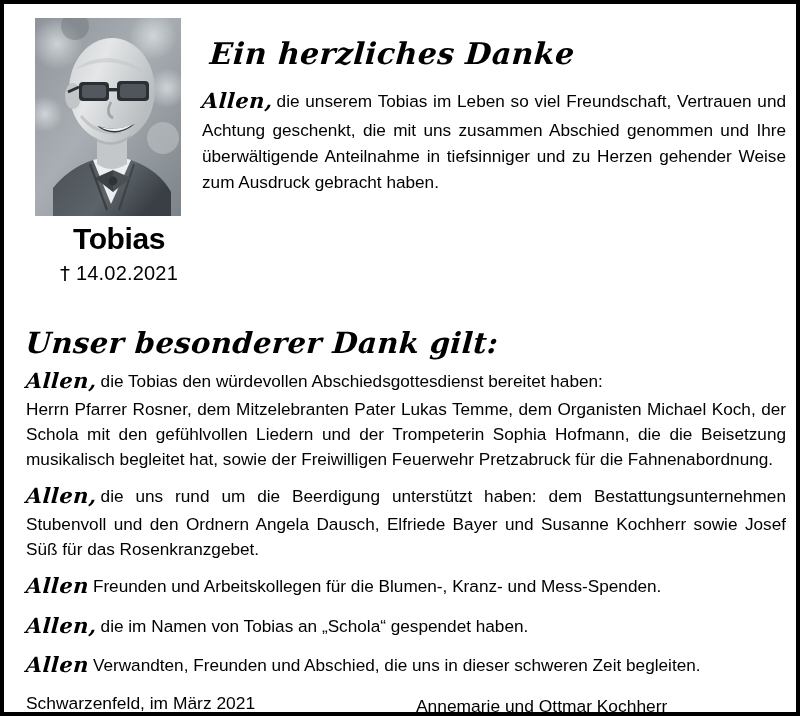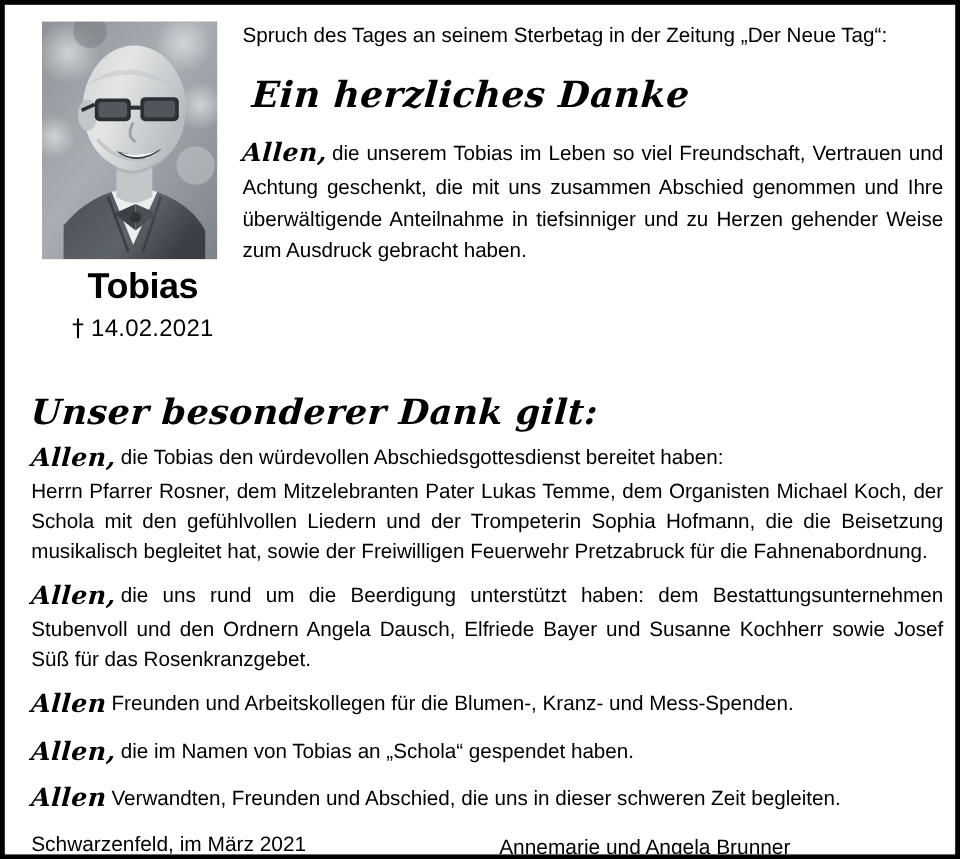--- a/index.html
+++ b/index.html
@@ -240,21 +240,20 @@
           <span>Tobias</span><br>
         </div>
 
         <div class="deceased-date">
           <span class="dagger">†</span>
           <span>14.02.2021</span>
         </div>
       </div>
 
       <div class="right-col">
-        <p class="epigraph-intro">Spruch des Tages an seinem Sterbetag in der Zeitung „Der Neue Tag“:</p>
 
         <div class="heading-thanks script">Ein herzliches Danke</div>
 
         <p class="para-justify"><span class="script allen-lead">Allen,</span><span>die unserem Tobias im Leben so viel Freundschaft, Vertrauen und Achtung geschenkt, die mit uns zusammen Abschied genommen und Ihre überwältigende Anteilnahme in tiefsinniger und zu Herzen gehender Weise zum Ausdruck gebracht haben.</span></p>
       </div>
     </div>
 
     
     <div class="heading-special script">Unser besonderer Dank gilt:</div>
 
@@ -274,19 +273,19 @@
 
     <div class="single-line"><span class="script allen-lead">Allen</span><span>Verwandten, Freunden und Abschied, die uns in dieser schweren Zeit begleiten.</span></div>
 
     
     <div class="footer">
       <div class="footer-left">
         <span class="b">Schwarzenfeld,</span>
         <span>im März 2021</span>
       </div>
       <div class="footer-right">
-        <div id="sig-line-0"><span class="b">Annemarie</span><span> und</span><span class="b"> Angela Brunner</span></div>
+        <div id="sig-line-0"><span class="b">Annemarie</span><span> und</span><span class="b"> Ottmar Kochherr</span></div>
 
       </div>
     </div>
 
   </div>
 </div>
 
 </body></html>

